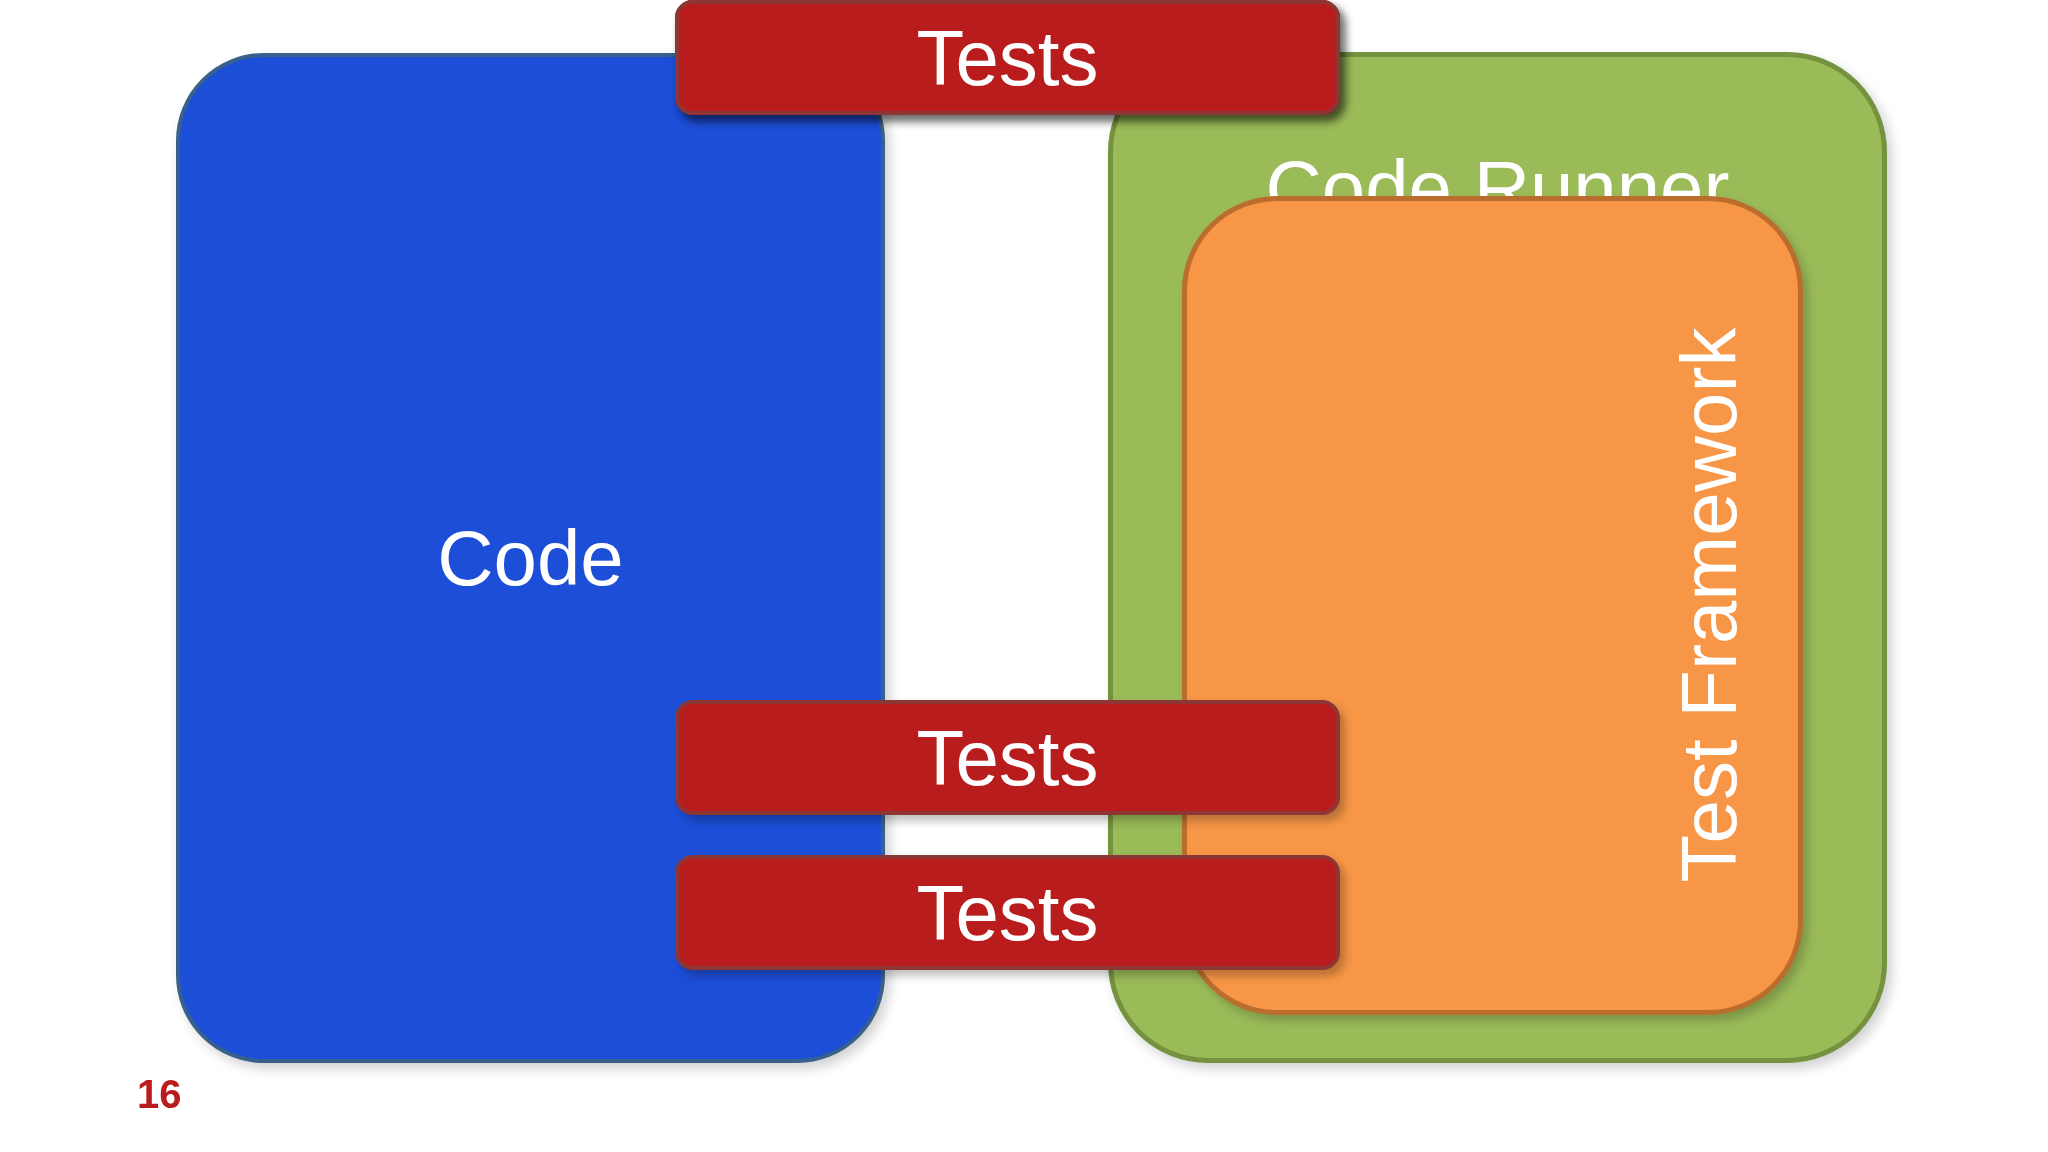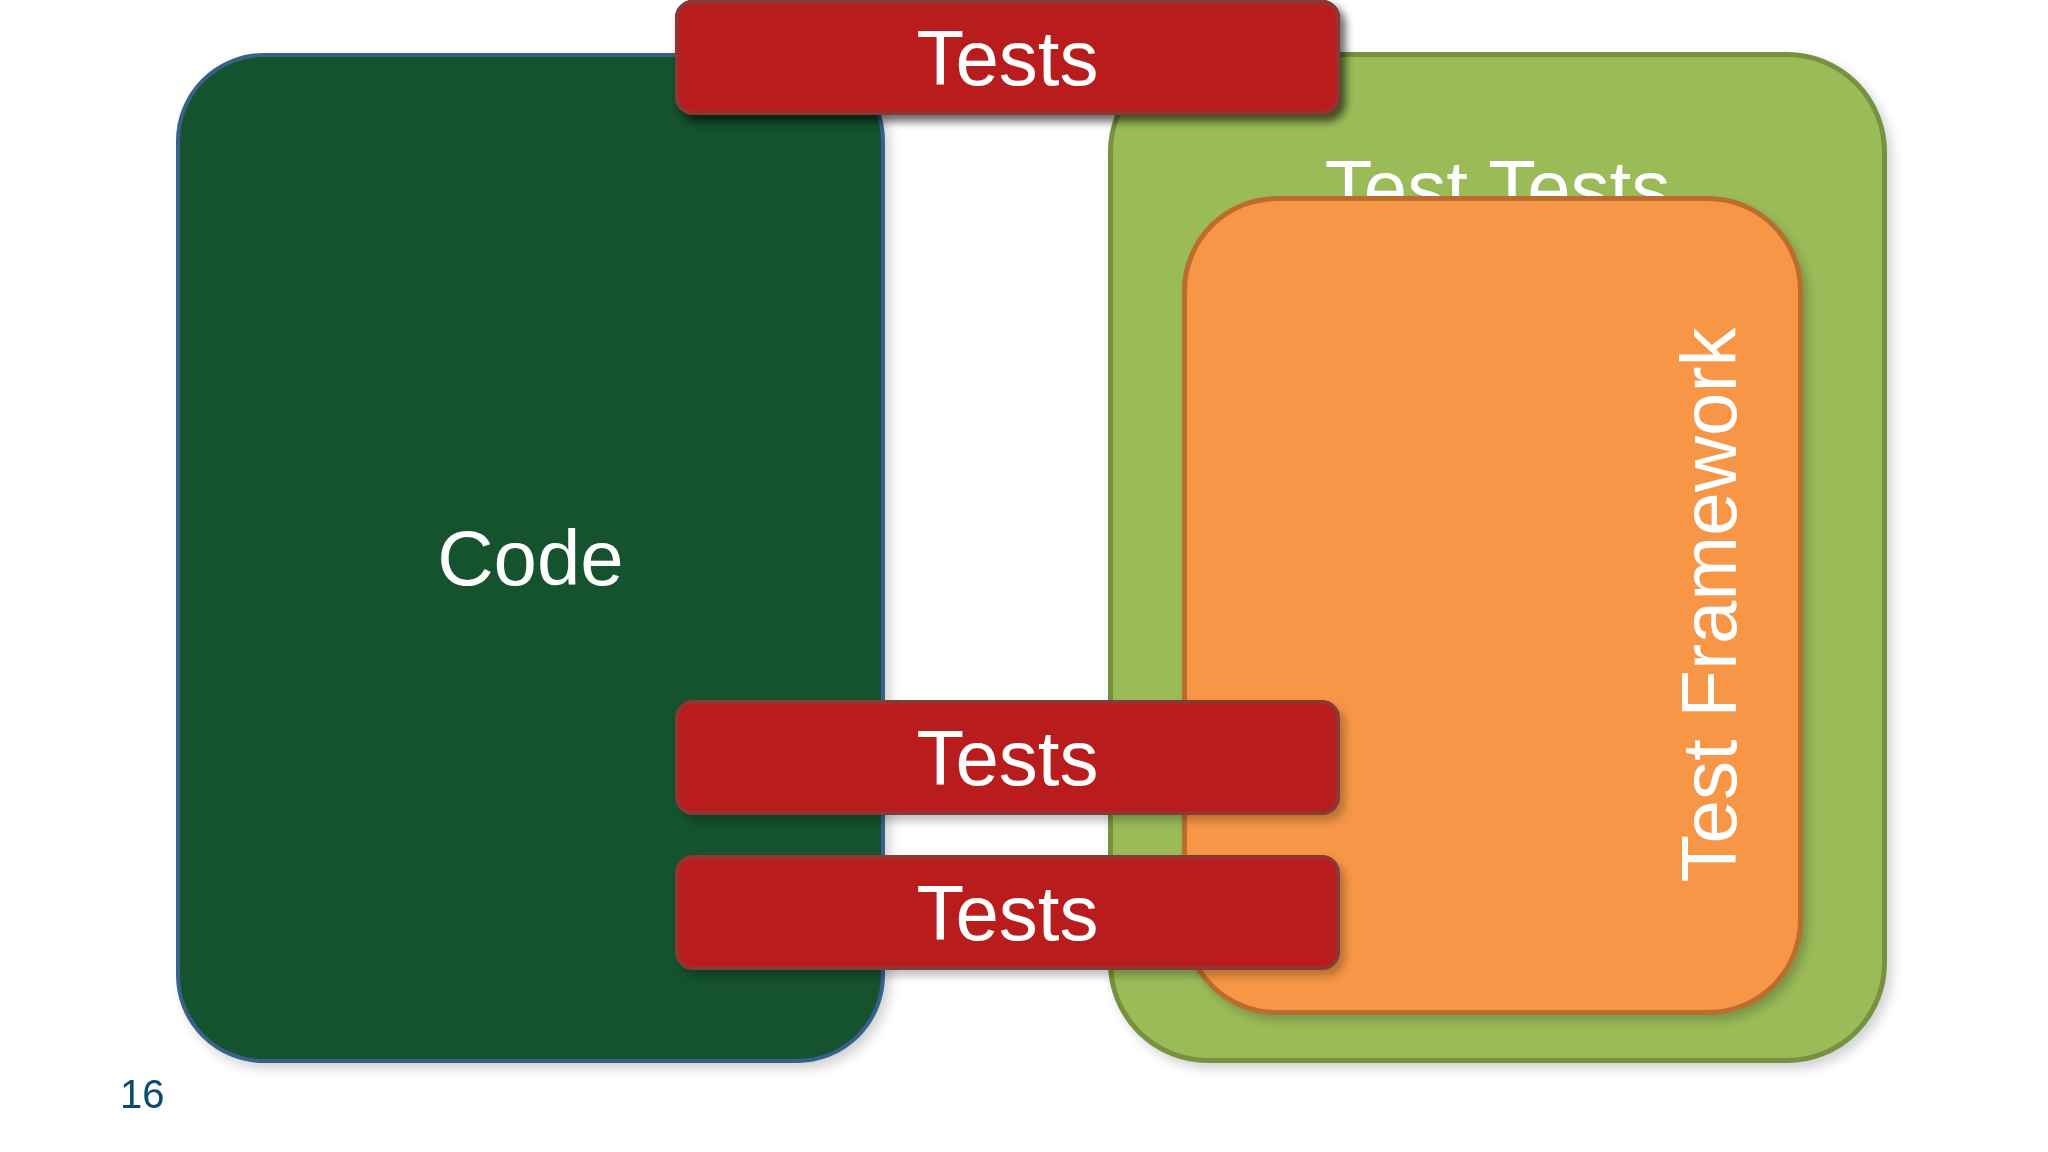--- a/index.html
+++ b/index.html
@@ -18,21 +18,21 @@
   .shape {
     position: absolute;
     box-sizing: border-box;
   }
   
   .code-box {
     left: 176px;
     top: 53px;
     width: 709px;
     height: 1010px;
-    background: #14532d;
+    background: #1d4ed8;
     border: 4px solid #38608C;
     border-radius: 88px;
     box-shadow: 5px 6px 12px rgba(0,0,0,0.18);
     z-index: 1;
     display: flex;
     align-items: center;
     justify-content: center;
   }
   
   .test-runner-box {
@@ -95,38 +95,39 @@
     text-align: center;
   }
   .framework-label {
     position: absolute;
     left: 522px;
     top: 404px;
     transform: translate(-50%, -50%) rotate(-90deg);
   }
   .page-number {
     position: absolute;
-    left: 120px;
+    left: 137px;
     top: 1074px;
     font-size: 40px;
     line-height: 1;
-    color: #0c4a6e;
+    color: #b91c1c;
+    font-weight: bold;
   }
 </style>
 </head>
 <body>
 
 <div class="slide">
 
   <div class="shape code-box">
     <span class="shape-label">Code</span>
   </div>
 
   <div class="shape test-runner-box">
-    <span class="shape-label runner-label">Test Tests</span>
+    <span class="shape-label runner-label">Code Runner</span>
   </div>
 
   <div class="shape test-framework-box">
     <span class="shape-label framework-label">Test Framework</span>
   </div>
 
   <div class="tests-bar">
     <span class="shape-label">Tests</span>
   </div>
   <div class="tests-bar">

